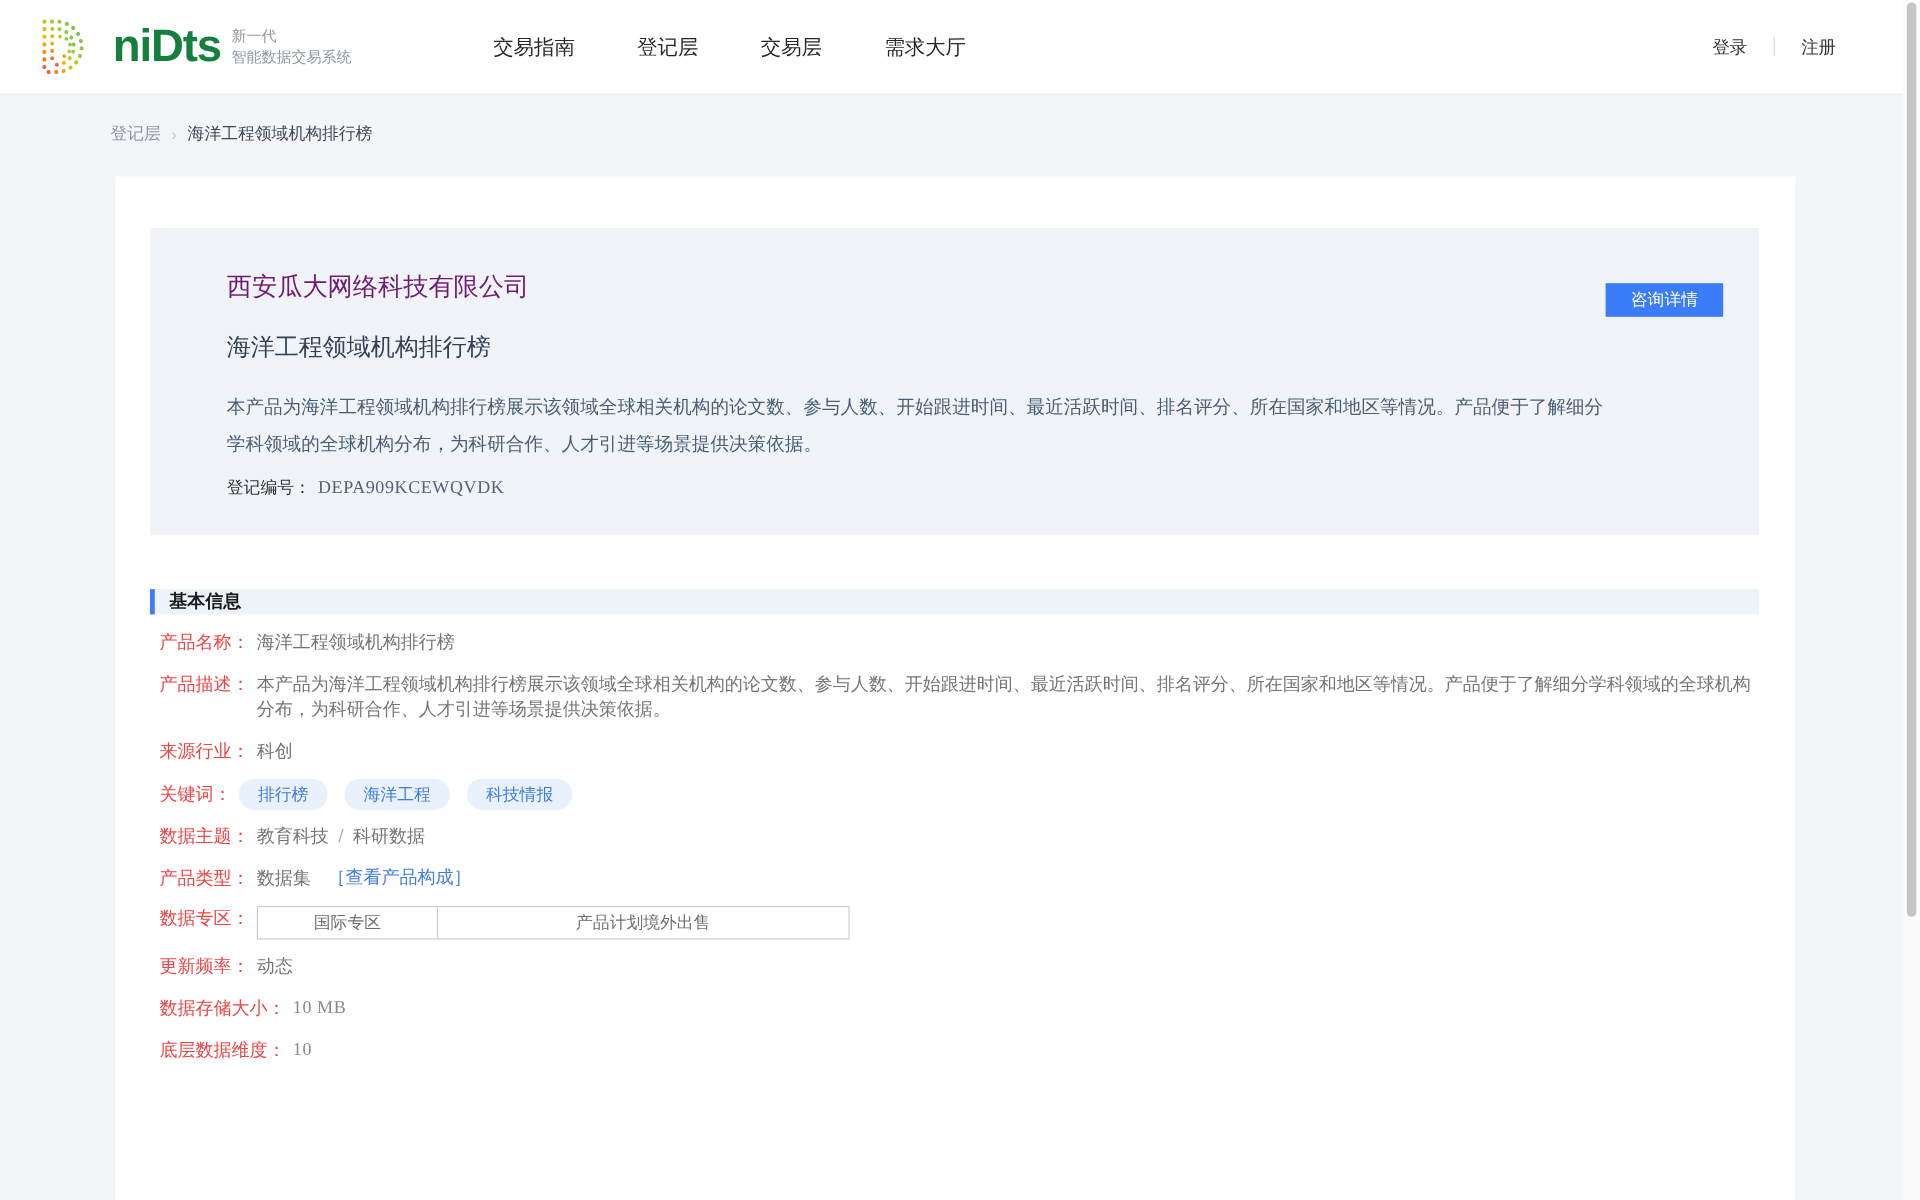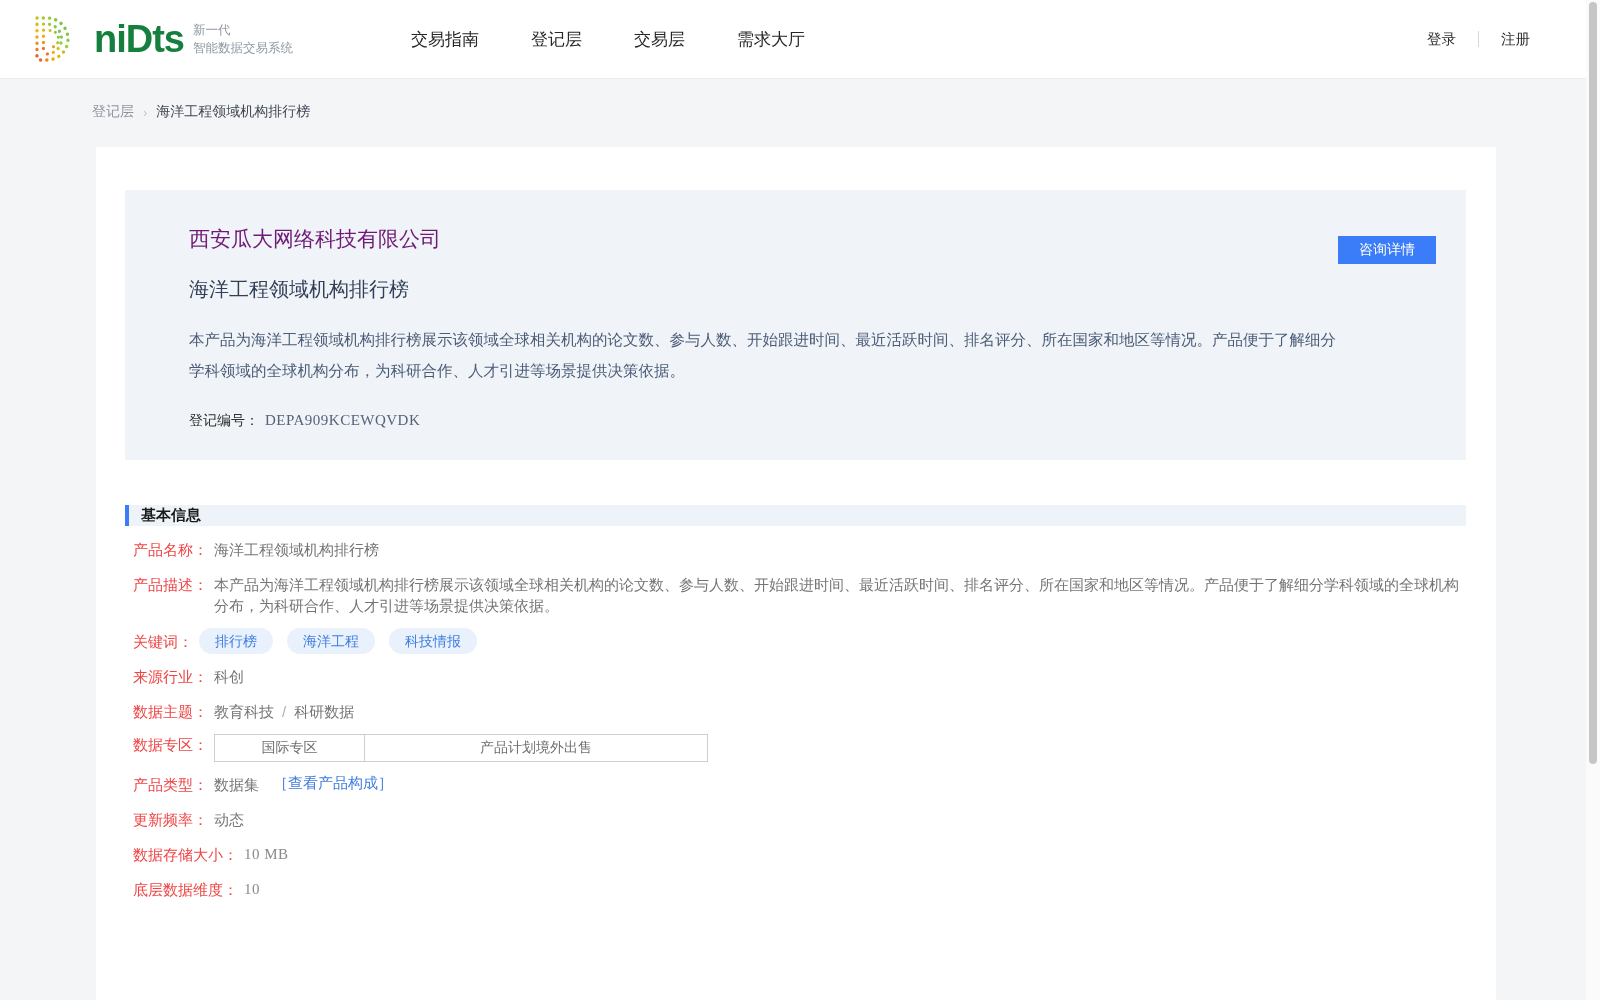--- a/index.html
+++ b/index.html
@@ -53,21 +53,21 @@
     font-family:"Liberation Serif", serif; font-size:21px; color:#701a75;
   }
   .hero-title {
     font-family:"Liberation Serif", serif; font-size:20px; color:#323f57;
     font-weight:400; margin-top:23px;
   }
   .hero-desc {
     font-family:"Liberation Serif", serif; font-size:15.5px; color:#4b5c77;
     line-height:31px; margin-top:21px; max-width:1215px;
   }
-  .hero-reg { margin-top:26px; display:flex; align-items:flex-start; }
+  .hero-reg { margin-top:12px; display:flex; align-items:flex-end; }
   .hero-reg-label { font-size:14px; color:#2f2f2f; }
   .hero-reg-value {
     font-family:"Liberation Serif", serif; font-size:15px; color:#55627a;
     margin-left:6px; letter-spacing:0.5px;
   }
   .consult-btn {
     position:absolute; top:30px; right:30px; width:98px; height:28px;
     background:#3b7cf8; color:#ffffff; font-size:14px; border:none; border-radius:0;
     cursor:pointer; display:flex; align-items:center; justify-content:center;margin-top:16px;
   }
@@ -185,56 +185,56 @@
     <div class="field-row">
       <span class="field-label">产品名称：</span>
       <span class="field-value">海洋工程领域机构排行榜</span>
     </div>
 
     <div class="field-row">
       <span class="field-label">产品描述：</span>
       <span class="field-value desc-value">本产品为海洋工程领域机构排行榜展示该领域全球相关机构的论文数、参与人数、开始跟进时间、最近活跃时间、排名评分、所在国家和地区等情况。产品便于了解细分学科领域的全球机构分布，为科研合作、人才引进等场景提供决策依据。</span>
     </div>
 
+    <div class="field-row">
+      <span class="field-label">来源行业：</span>
+      <span class="field-value">科创</span>
+    </div>
+
     <div class="field-row tag-row">
       <span class="field-label">关键词：</span>
       <span class="tags">
         <span class="tag">排行榜</span>
         <span class="tag">海洋工程</span>
         <span class="tag">科技情报</span>
       </span>
     </div>
 
     <div class="field-row">
-      <span class="field-label">来源行业：</span>
-      <span class="field-value">科创</span>
-    </div>
-
-    <div class="field-row">
       <span class="field-label">数据主题：</span>
       <span class="field-value">教育科技</span>
       <span class="field-value topic-sep">/</span>
       <span class="field-value" style="margin-left:0">科研数据</span>
+    </div>
+
+    <div class="field-row">
+      <span class="field-label">产品类型：</span>
+      <span class="field-value">数据集</span>
+      <span class="compose-link">［查看产品构成］</span>
     </div>
 
     <div class="field-row zone-row">
       <span class="field-label">数据专区：</span>
       <span class="zone-table">
         <span class="zone-cell">国际专区</span>
         <span class="zone-cell">产品计划境外出售</span>
       </span>
     </div>
 
     <div class="field-row">
-      <span class="field-label">产品类型：</span>
-      <span class="field-value">数据集</span>
-      <span class="compose-link">［查看产品构成］</span>
-    </div>
-
-    <div class="field-row">
       <span class="field-label">更新频率：</span>
       <span class="field-value">动态</span>
     </div>
 
 
     <div class="field-row">
       <span class="field-label">数据存储大小：</span>
       <span class="field-value serif-val">10 MB</span>
     </div>
 

